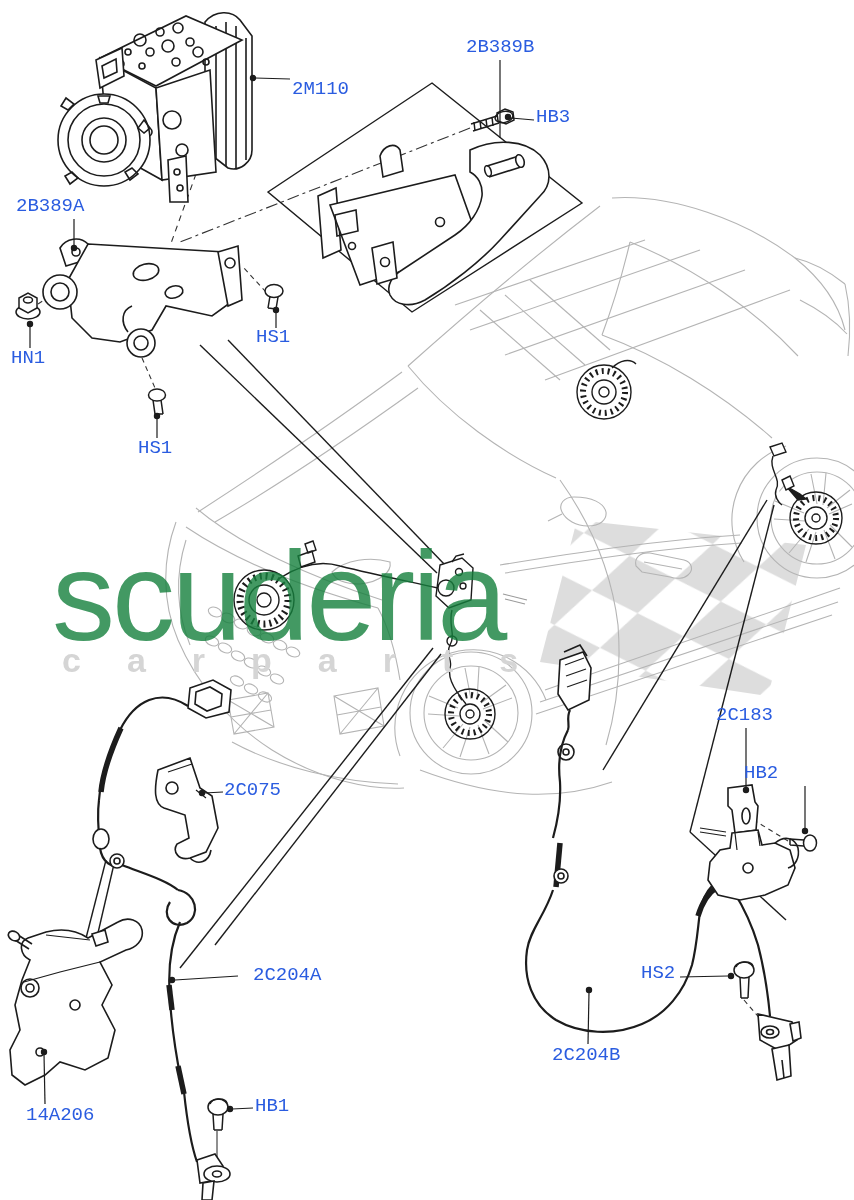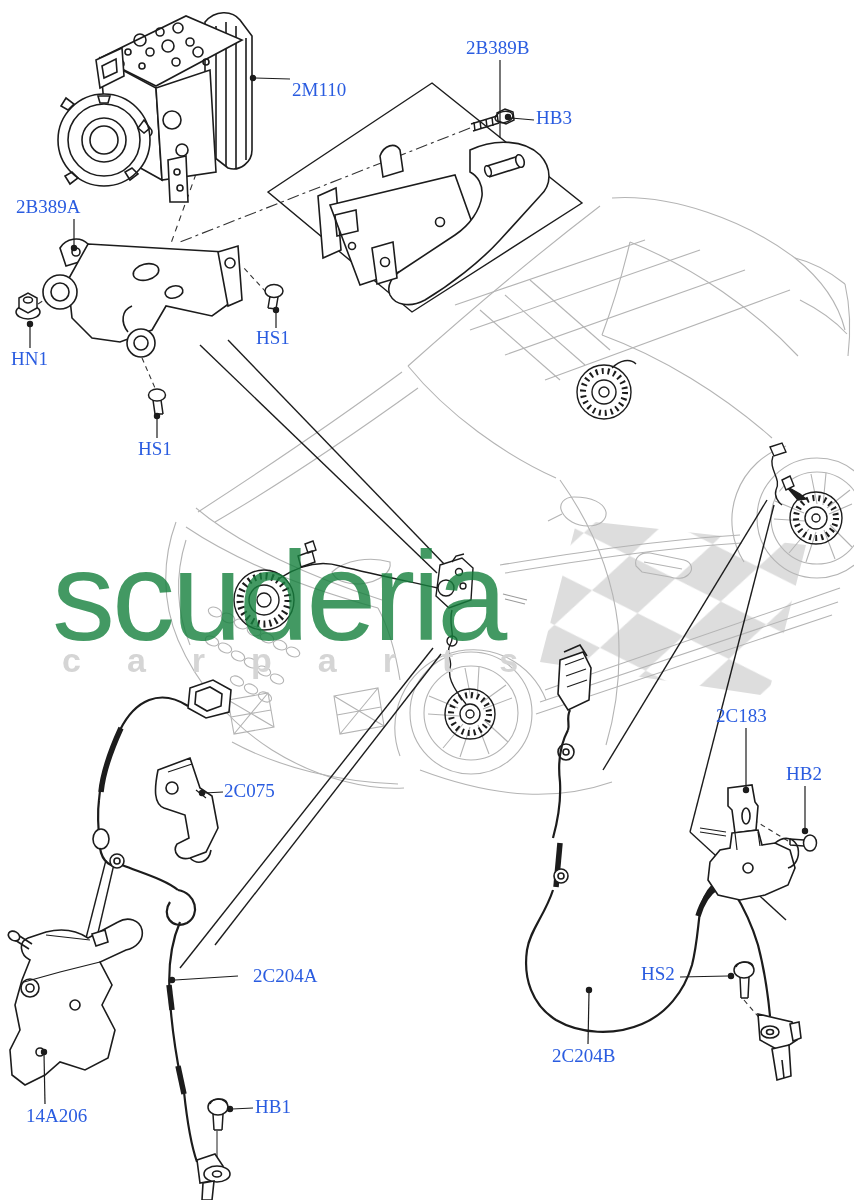--- a/index.html
+++ b/index.html
@@ -1,20 +1,20 @@
 <!DOCTYPE html>
 <html><head>
 <meta charset="utf-8">
 <style>
   html,body{margin:0;padding:0;background:#ffffff;}
   .stage{position:relative;width:854px;height:1200px;background:#ffffff;overflow:hidden;
          font-family:"Liberation Sans",sans-serif;}
   .stage svg{position:absolute;left:0;top:0;}
   .part-label{position:absolute;font-size:19px;line-height:19px;color:#2a5ce0;
-              font-family:Liberation Serif, serif;white-space:nowrap;cursor:pointer;text-align:right;}
+              font-family:Liberation Mono, monospace;white-space:nowrap;cursor:pointer;text-align:right;}
   .wm-brand{position:absolute;left:52px;top:524px;font-size:126px;font-weight:normal;
             letter-spacing:-3px;color:#15803d;opacity:.8;user-select:none;}
   .wm-sub{position:absolute;left:62px;top:641px;font-size:34px;color:#d5d5d5;
           letter-spacing:46px;user-select:none;font-weight:bold;}
 </style>
 </head>
 <body>
 
 <div class="stage">
 
@@ -407,17 +407,17 @@
 <div class="part-label" style="left:536px;top:108px">HB3</div>
 <div class="part-label" style="left:16px;top:197px">2B389A</div>
 <div class="part-label" style="left:11px;top:349px">HN1</div>
 <div class="part-label" style="left:256px;top:328px">HS1</div>
 <div class="part-label" style="left:138px;top:439px">HS1</div>
 <div class="part-label" style="left:224px;top:781px">2C075</div>
 <div class="part-label" style="left:253px;top:966px">2C204A</div>
 <div class="part-label" style="left:26px;top:1106px">14A206</div>
 <div class="part-label" style="left:255px;top:1097px">HB1</div>
 <div class="part-label" style="left:716px;top:706px">2C183</div>
-<div class="part-label" style="left:786px;top:764px">HB2</div>
+<div class="part-label" style="left:744px;top:764px">HB2</div>
 <div class="part-label" style="left:641px;top:964px">HS2</div>
 <div class="part-label" style="left:552px;top:1046px">2C204B</div>
 
 </div>
 
 </body></html>

